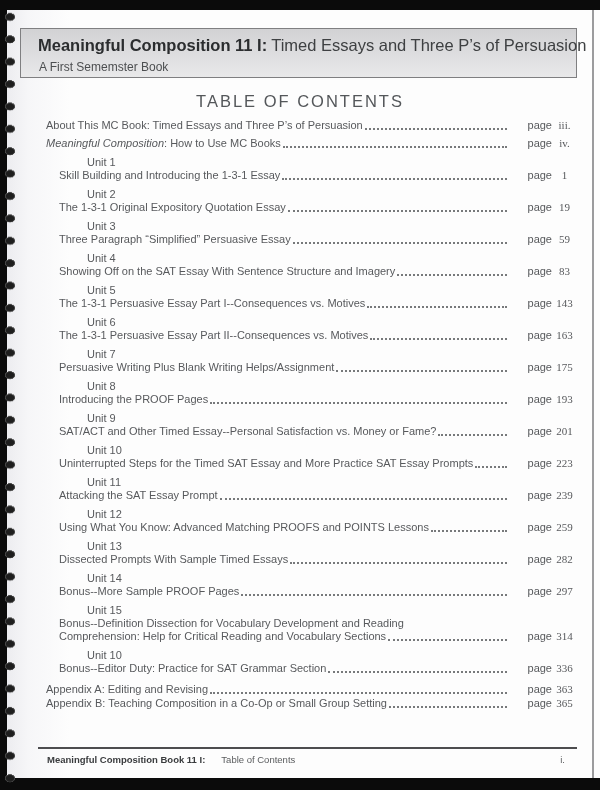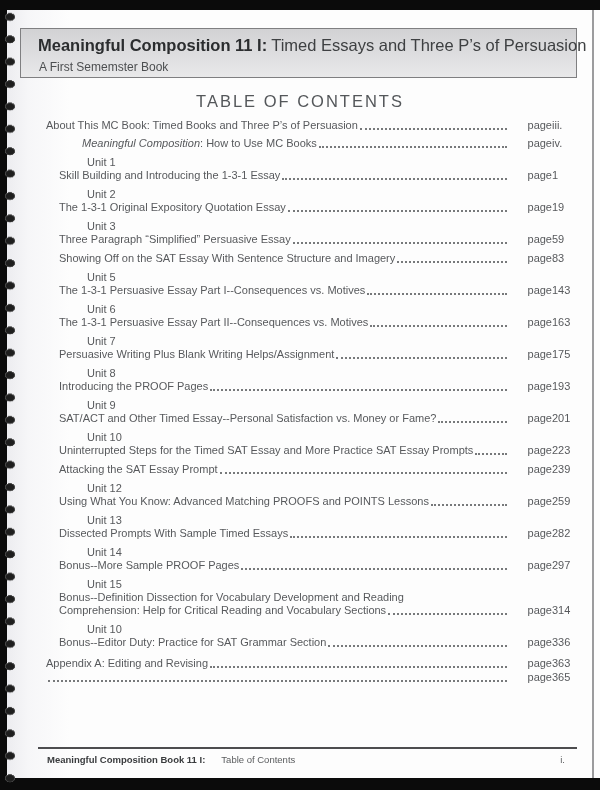--- a/index.html
+++ b/index.html
@@ -58,24 +58,24 @@
   .unit { margin-top: 6px; }
   .unit-label { line-height: 13px; padding-left: 41px; }
   .entry { line-height: 13px; padding-left: 13px; }
   .entry-noleader { line-height: 13px; padding-left: 13px; }
   .leader {
     flex: 1 1 auto; min-width: 6px;
     border-bottom: 2px dotted #77797b;
     margin: 0 1px 2px 2px;
   }
   .page-word { white-space: nowrap; margin-left: 20px; }
-  .page-num { width: 25px; text-align: left; white-space: nowrap; }
+  .page-num { width: 25px; text-align: center; white-space: nowrap; font-family: Liberation Serif, serif; }
   .appendix-group { margin-top: 7px; }
   .appendix-row { line-height: 14px; }
-  .italic { font-style: italic; margin-left: 36px; }
+  .italic { font-style: italic; }
 
   
   .footer-rule { position: absolute; left: 38px; top: 747px; width: 539px; height: 2px; background: #4d4d4f; z-index: 2; }
   .footer {
     position: absolute; left: 47px; top: 754px; width: 522px;
     font-size: 9.5px; color: #5a5c5e; display: flex; align-items: baseline; z-index: 2;
   }
   .footer .bold { font-weight: bold; color: #3a3c3e; margin-right: 16px; }
   .footer-page { margin-left: auto; margin-right: 4px; }
 </style>
@@ -95,21 +95,21 @@
       <span class="bold">Meaningful Composition 11 I:</span><span>Timed Essays and Three P’s of Persuasion</span>
     </div>
     <div class="header-subtitle">A First Sememster Book</div>
   </div>
 
   <div class="toc-heading">TABLE OF CONTENTS</div>
 
   <div class="toc">
 
     <div class="fm-row">
-      <span>About This MC Book: Timed Books and Three P’s of Persuasion</span>
+      <span>About This MC Book: Timed Essays and Three P’s of Persuasion</span>
       <span class="leader"></span>
       <span class="page-word">page</span>
       <span class="page-num">iii.</span>
     </div>
     <div class="fm-row">
       <span class="italic">Meaningful Composition</span>
         <span>: How to Use MC Books</span>
       <span class="leader"></span>
       <span class="page-word">page</span>
       <span class="page-num">iv.</span>
@@ -139,20 +139,21 @@
       <div class="unit-label">Unit 3</div>
       <div class="entry">
         <span>Three Paragraph “Simplified” Persuasive Essay</span>
         <span class="leader"></span>
         <span class="page-word">page</span>
         <span class="page-num">59</span>
       </div>
     </div>
 
     <div class="unit">
+      <div class="unit-label">Unit 4</div>
       <div class="entry">
         <span>Showing Off on the SAT Essay With Sentence Structure and Imagery</span>
         <span class="leader"></span>
         <span class="page-word">page</span>
         <span class="page-num">83</span>
       </div>
     </div>
 
     <div class="unit">
       <div class="unit-label">Unit 5</div>
@@ -208,20 +209,21 @@
       <div class="unit-label">Unit 10</div>
       <div class="entry">
         <span>Uninterrupted Steps for the Timed SAT Essay and More Practice SAT Essay Prompts</span>
         <span class="leader"></span>
         <span class="page-word">page</span>
         <span class="page-num">223</span>
       </div>
     </div>
 
     <div class="unit">
+      <div class="unit-label">Unit 11</div>
       <div class="entry">
         <span>Attacking the SAT Essay Prompt</span>
         <span class="leader"></span>
         <span class="page-word">page</span>
         <span class="page-num">239</span>
       </div>
     </div>
 
     <div class="unit">
       <div class="unit-label">Unit 12</div>
@@ -275,20 +277,21 @@
     </div>
 
     <div class="appendix-group">
       <div class="appendix-row">
         <span>Appendix A: Editing and Revising</span>
         <span class="leader"></span>
         <span class="page-word">page</span>
         <span class="page-num">363</span>
       </div>
       <div class="appendix-row">
+        <span>Appendix B: Teaching Composition in a Co-Op or Small Group Setting</span>
         <span class="leader"></span>
         <span class="page-word">page</span>
         <span class="page-num">365</span>
       </div>
     </div>
 
   </div>
 
   <div class="footer-rule"></div>
   <div class="footer">

